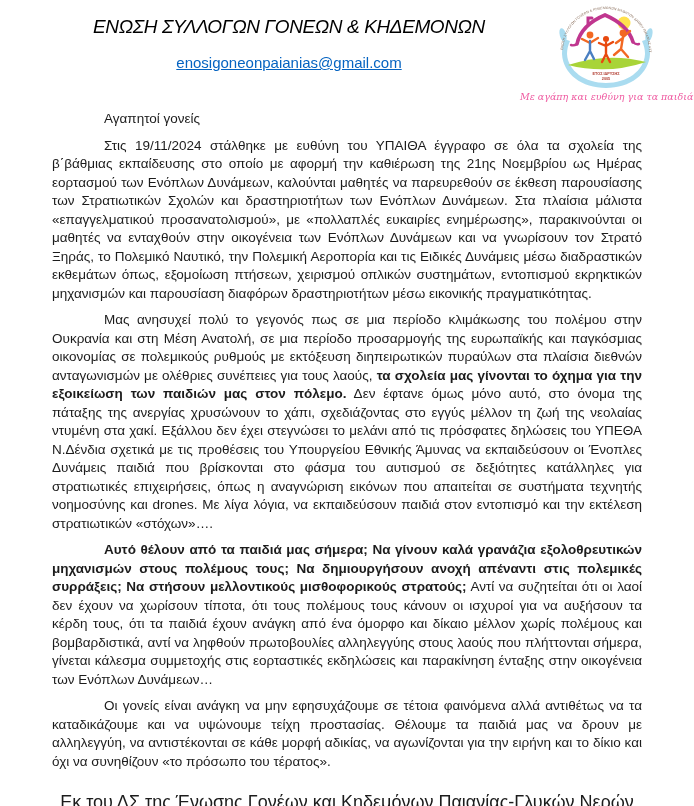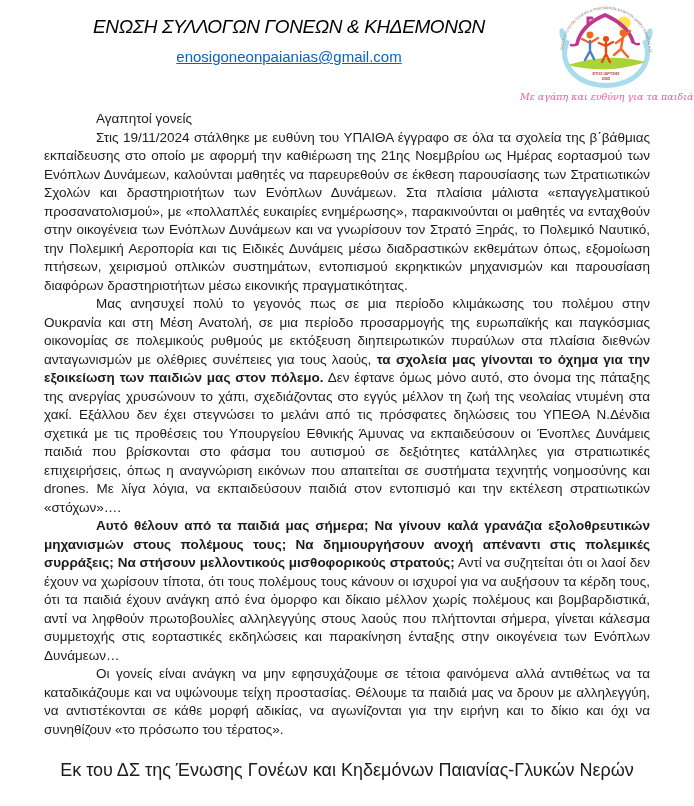--- a/index.html
+++ b/index.html
@@ -8,31 +8,31 @@
     font-family:"Liberation Sans",sans-serif;color:#1c1c1c;overflow:hidden;
   }
   
   .header{position:relative;height:102px;}
   .header-text{position:absolute;left:60px;top:13px;width:458px;text-align:center;}
   .org-title{
     font-size:19px;font-weight:normal;font-style:italic;line-height:27px;
     color:#000;letter-spacing:-0.4px;white-space:nowrap;
   }
   .email{
-    display:inline-block;margin-top:8px;font-size:15px;
+    display:inline-block;margin-top:14px;font-size:15px;
     text-decoration:underline;cursor:pointer;
   }
   .logo-block{position:absolute;right:2px;top:2px;width:172px;text-align:center;line-height:0;}
   .logo-motto{
     font-family:"DejaVu Serif",serif;font-style:italic;
     font-size:9.5px;line-height:11px;margin-top:1px;white-space:nowrap;
   }
   
   .letter-body{margin:8px 44px 0 44px;text-align:justify;font-size:13.5px;line-height:18.5px;}
-  .para{margin:0;text-indent:52px;}
+  .para{margin:8px;text-indent:52px;}
   .para strong{font-weight:700;}
   
   .closing{margin-top:22px;text-align:center;font-size:18px;line-height:18px;}
 </style>
 </head>
 <body>
 
 <div class="page">
 
   <header class="header">

